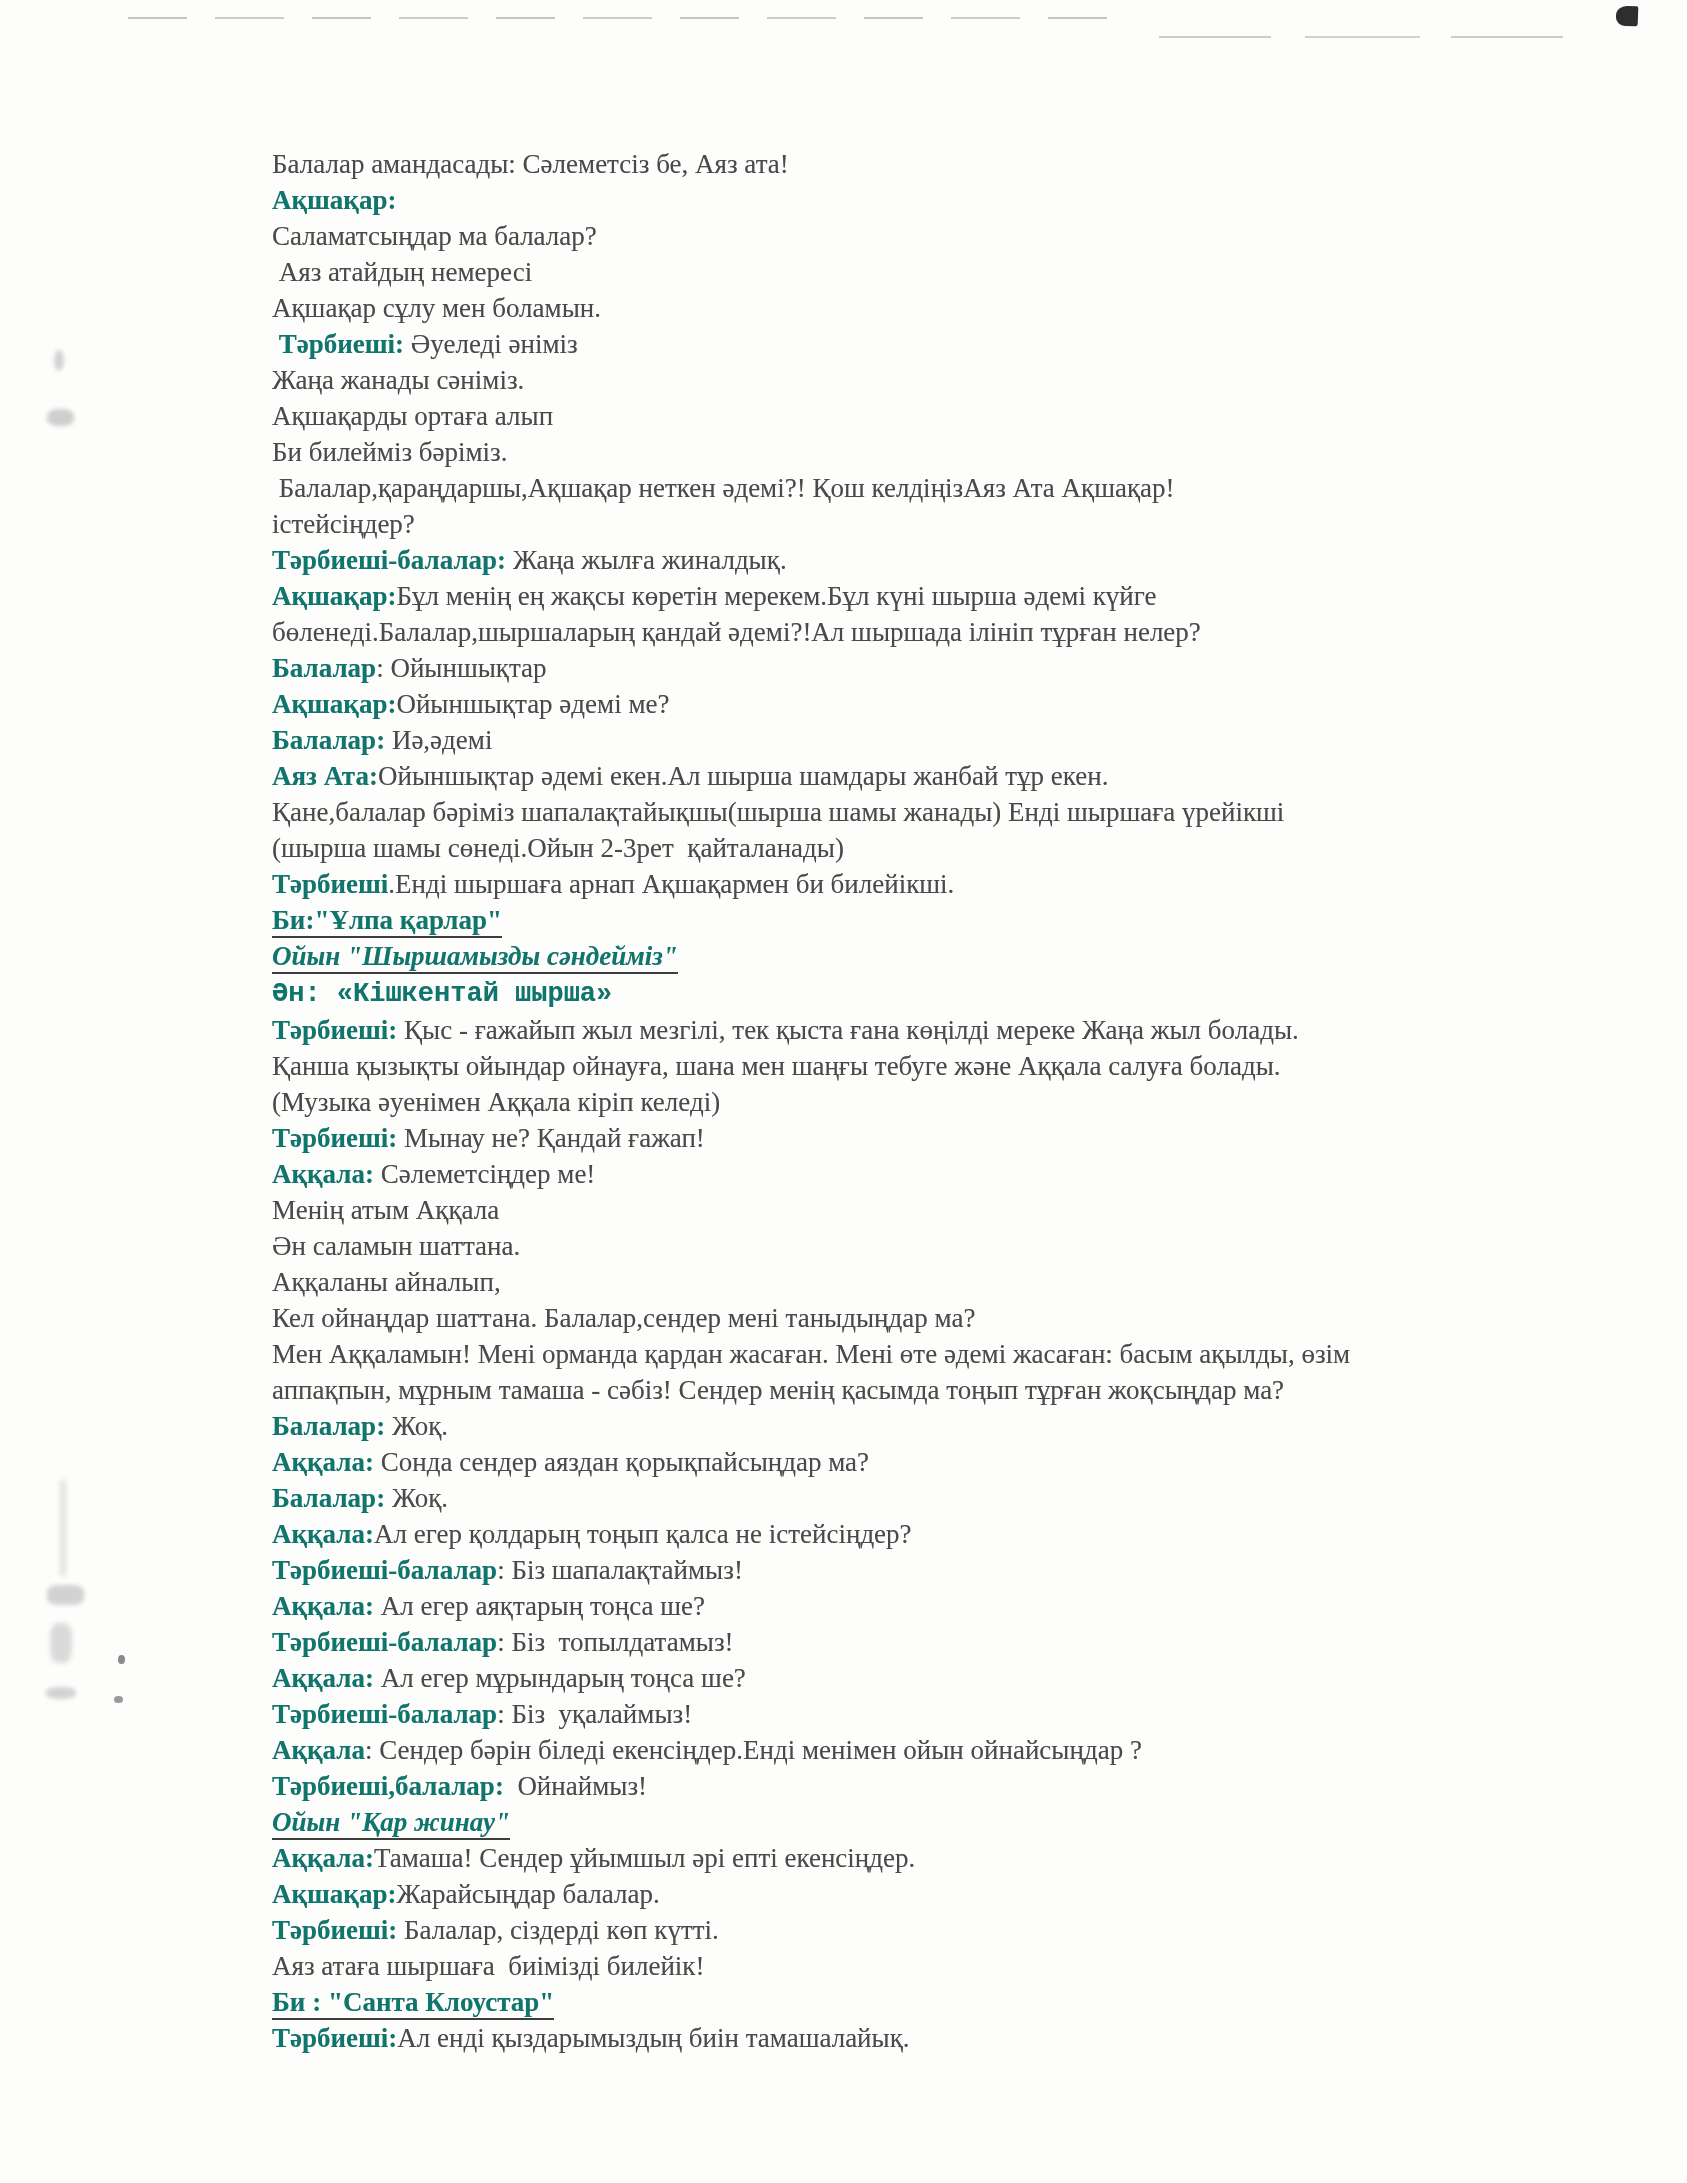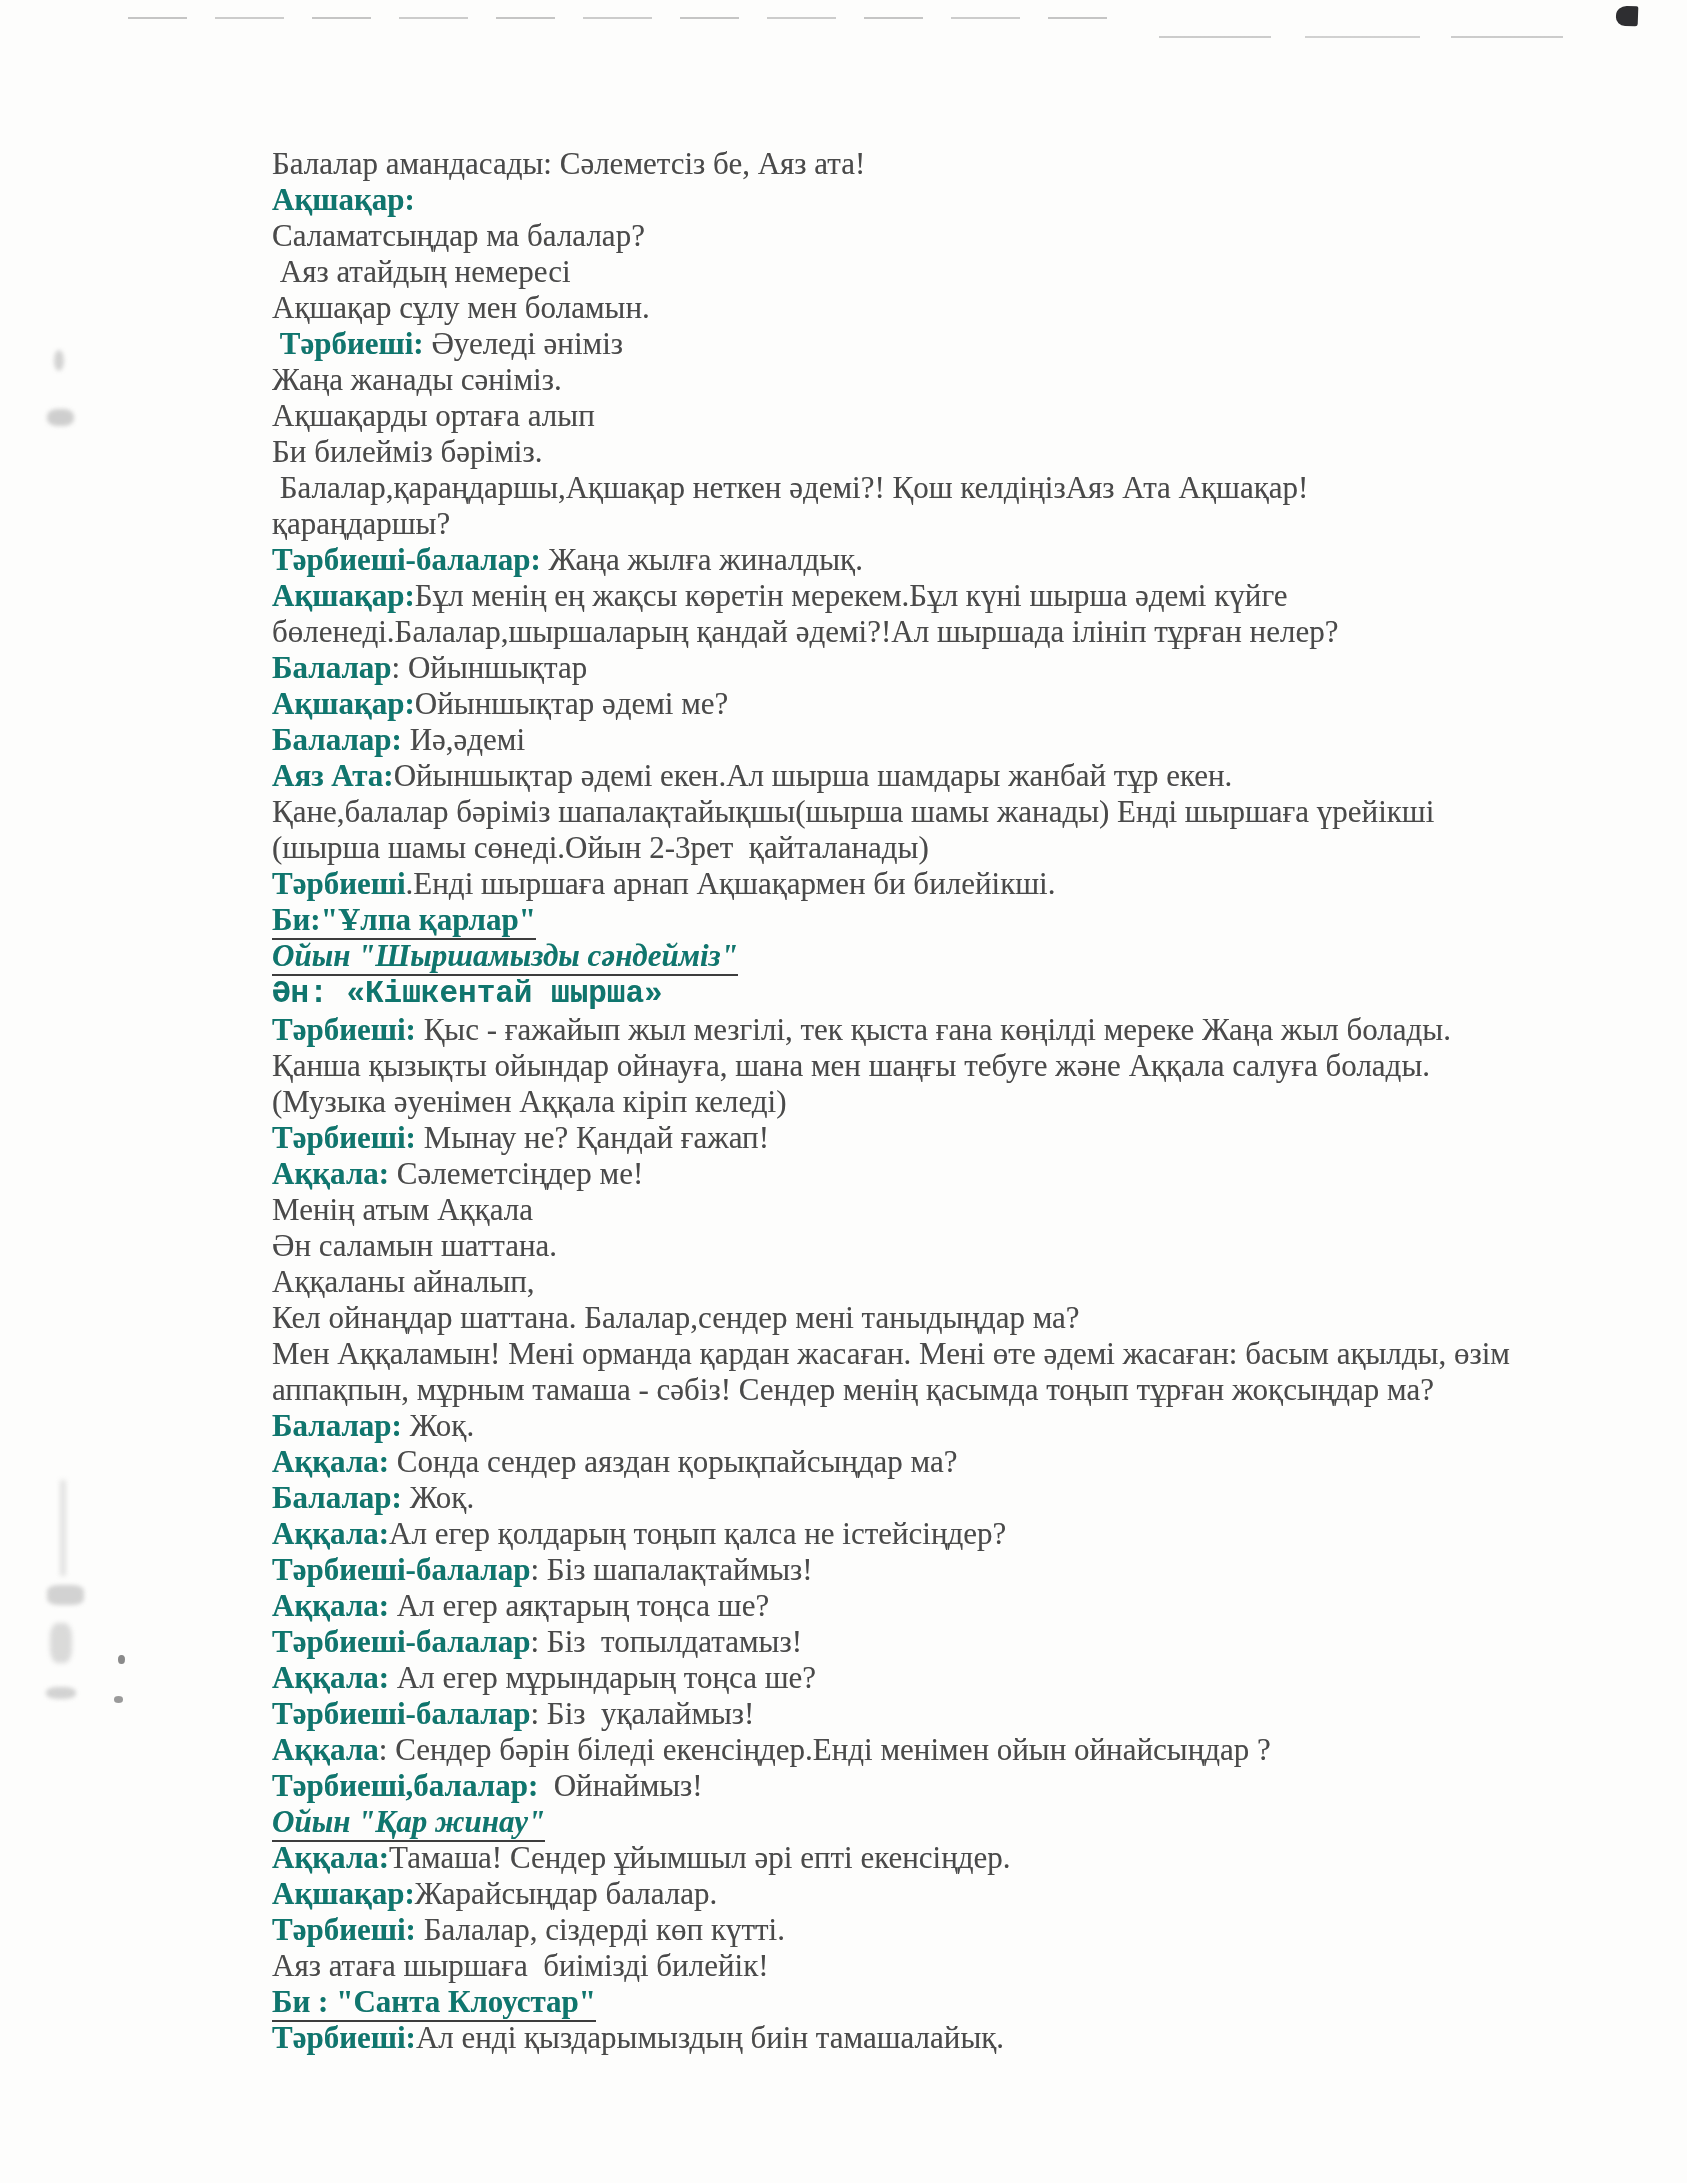--- a/index.html
+++ b/index.html
@@ -7,21 +7,21 @@
     position:relative;
     width:1687px;height:2183px;
     background:#fdfdfc;
     overflow:hidden;
     font-family:"Liberation Serif","DejaVu Serif",serif;
   }
   
   .textblock{
     position:absolute;
     left:272px;top:146px;width:1344px;
-    font-size:31px;
+    font-size:27px;
     color:#4a4a4a;
     text-shadow:0 0 0.6px rgba(90,90,90,.35);
   }
   .line{
     white-space:pre;
     line-height:36px;
     min-height:36px;
   }
   .sp{font-weight:700;color:#0f766e;}
   .tx{font-weight:400;}
@@ -74,21 +74,21 @@
       <div class="line"><span class="tx">Балалар амандасады: Сәлеметсіз бе, Аяз ата!</span></div>
       <div class="line"><span class="sp">Ақшақар:</span></div>
       <div class="line"><span class="tx">Саламатсыңдар ма балалар?</span></div>
       <div class="line"><span class="tx"> Аяз атайдың немересі</span></div>
       <div class="line"><span class="tx">Ақшақар сұлу мен боламын.</span></div>
       <div class="line"><span class="sp"> Тәрбиеші:</span><span class="tx"> Әуеледі әніміз</span></div>
       <div class="line"><span class="tx">Жаңа жанады сәніміз.</span></div>
       <div class="line"><span class="tx">Ақшақарды ортаға алып</span></div>
       <div class="line"><span class="tx">Би билейміз бәріміз.</span></div>
       <div class="line"><span class="tx"> Балалар,қараңдаршы,Ақшақар неткен әдемі?! Қош келдіңізАяз Ата Ақшақар!</span></div>
-      <div class="line"><span class="tx">қараңдаршы?</span></div>
+      <div class="line"><span class="tx">істейсіңдер?</span></div>
       <div class="line"><span class="sp">Тәрбиеші-балалар:</span><span class="tx"> Жаңа жылға жиналдық.</span></div>
       <div class="line"><span class="sp">Ақшақар:</span><span class="tx">Бұл менің ең жақсы көретін мерекем.Бұл күні шырша әдемі күйге</span></div>
       <div class="line"><span class="tx">бөленеді.Балалар,шыршаларың қандай әдемі?!Ал шыршада ілініп тұрған нелер?</span></div>
       <div class="line"><span class="sp">Балалар</span><span class="tx">: Ойыншықтар</span></div>
       <div class="line"><span class="sp">Ақшақар:</span><span class="tx">Ойыншықтар әдемі ме?</span></div>
       <div class="line"><span class="sp">Балалар:</span><span class="tx"> Иә,әдемі</span></div>
       <div class="line"><span class="sp">Аяз Ата:</span><span class="tx">Ойыншықтар әдемі екен.Ал шырша шамдары жанбай тұр екен.</span></div>
       <div class="line"><span class="tx">Қане,балалар бәріміз шапалақтайықшы(шырша шамы жанады) Енді шыршаға үрейікші</span></div>
       <div class="line"><span class="tx">(шырша шамы сөнеді.Ойын 2-3рет  қайталанады)</span></div>
       <div class="line"><span class="sp">Тәрбиеші</span><span class="tx">.Енді шыршаға арнап Ақшақармен би билейікші.</span></div>

